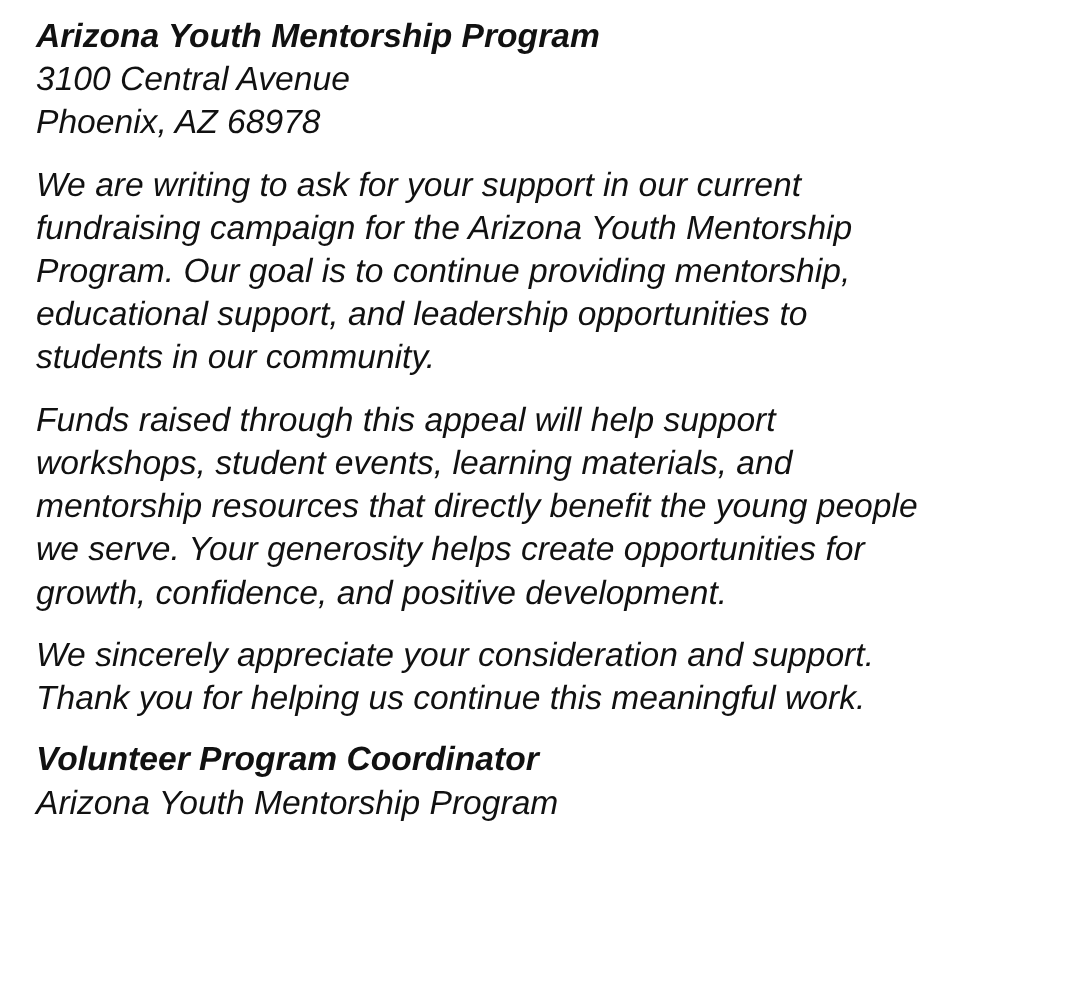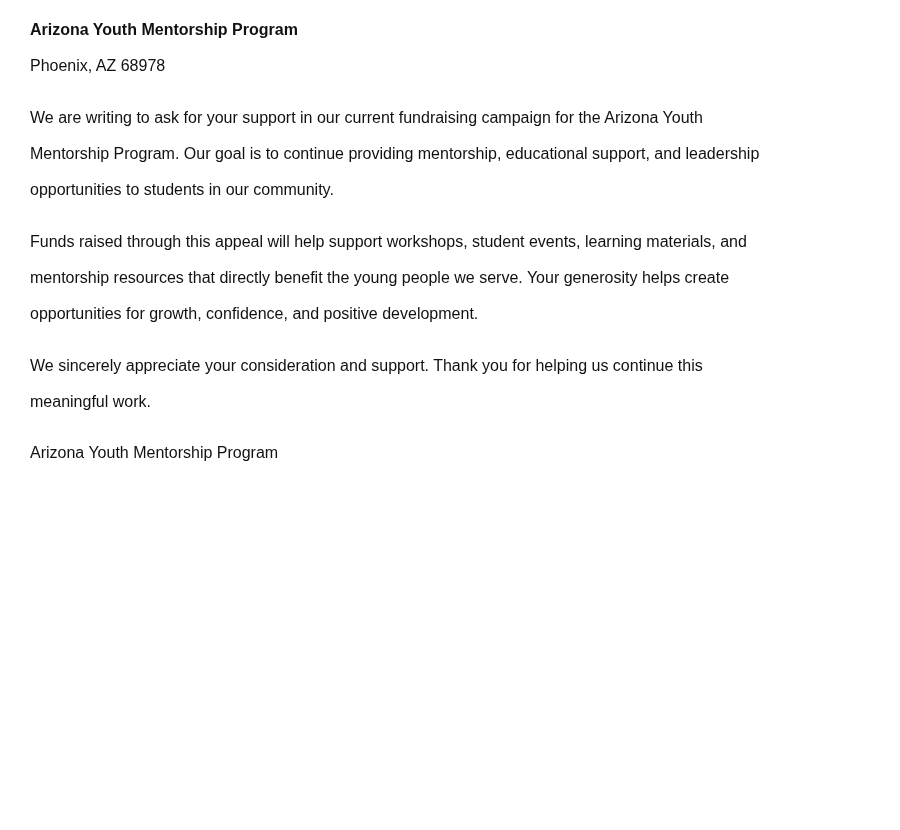--- a/index.html
+++ b/index.html
@@ -9,22 +9,23 @@
   }
   .page {
     width: 900px;
     height: 830px;
     box-sizing: border-box;
     background: #ffffff;
     padding: 12px 60px 0 30px;
     overflow: hidden;
     font-family: "Liberation Sans", "DejaVu Sans", sans-serif;
     color: #111111;
-    font-size: 16px;
+    font-size: 28px;
     line-height: 36px;
+    font-style: italic;
   }
   .content {
     width: 780px;
   }
   .block {
     margin: 0 0 15px 0;
   }
   .line {
     display: block;
   }
@@ -37,28 +38,30 @@
   }
 </style>
 </head>
 <body>
 
 <div class="page">
   <div class="content">
 
     <div class="block">
       <span class="line bold">Arizona Youth Mentorship Program</span>
+      <span class="line">3100 Central Avenue</span>
       <span class="line">Phoenix, AZ 68978</span>
     </div>
 
 
 
 
     <p>We are writing to ask for your support in our current fundraising campaign for the Arizona Youth Mentorship Program. Our goal is to continue providing mentorship, educational support, and leadership opportunities to students in our community.</p>
     <p>Funds raised through this appeal will help support workshops, student events, learning materials, and mentorship resources that directly benefit the young people we serve. Your generosity helps create opportunities for growth, confidence, and positive development.</p>
     <p>We sincerely appreciate your consideration and support. Thank you for helping us continue this meaningful work.</p>
 
     <div class="block">
+      <span class="line bold">Volunteer Program Coordinator</span>
       <span class="line">Arizona Youth Mentorship Program</span>
     </div>
 
   </div>
 </div>
 
 </body></html>

